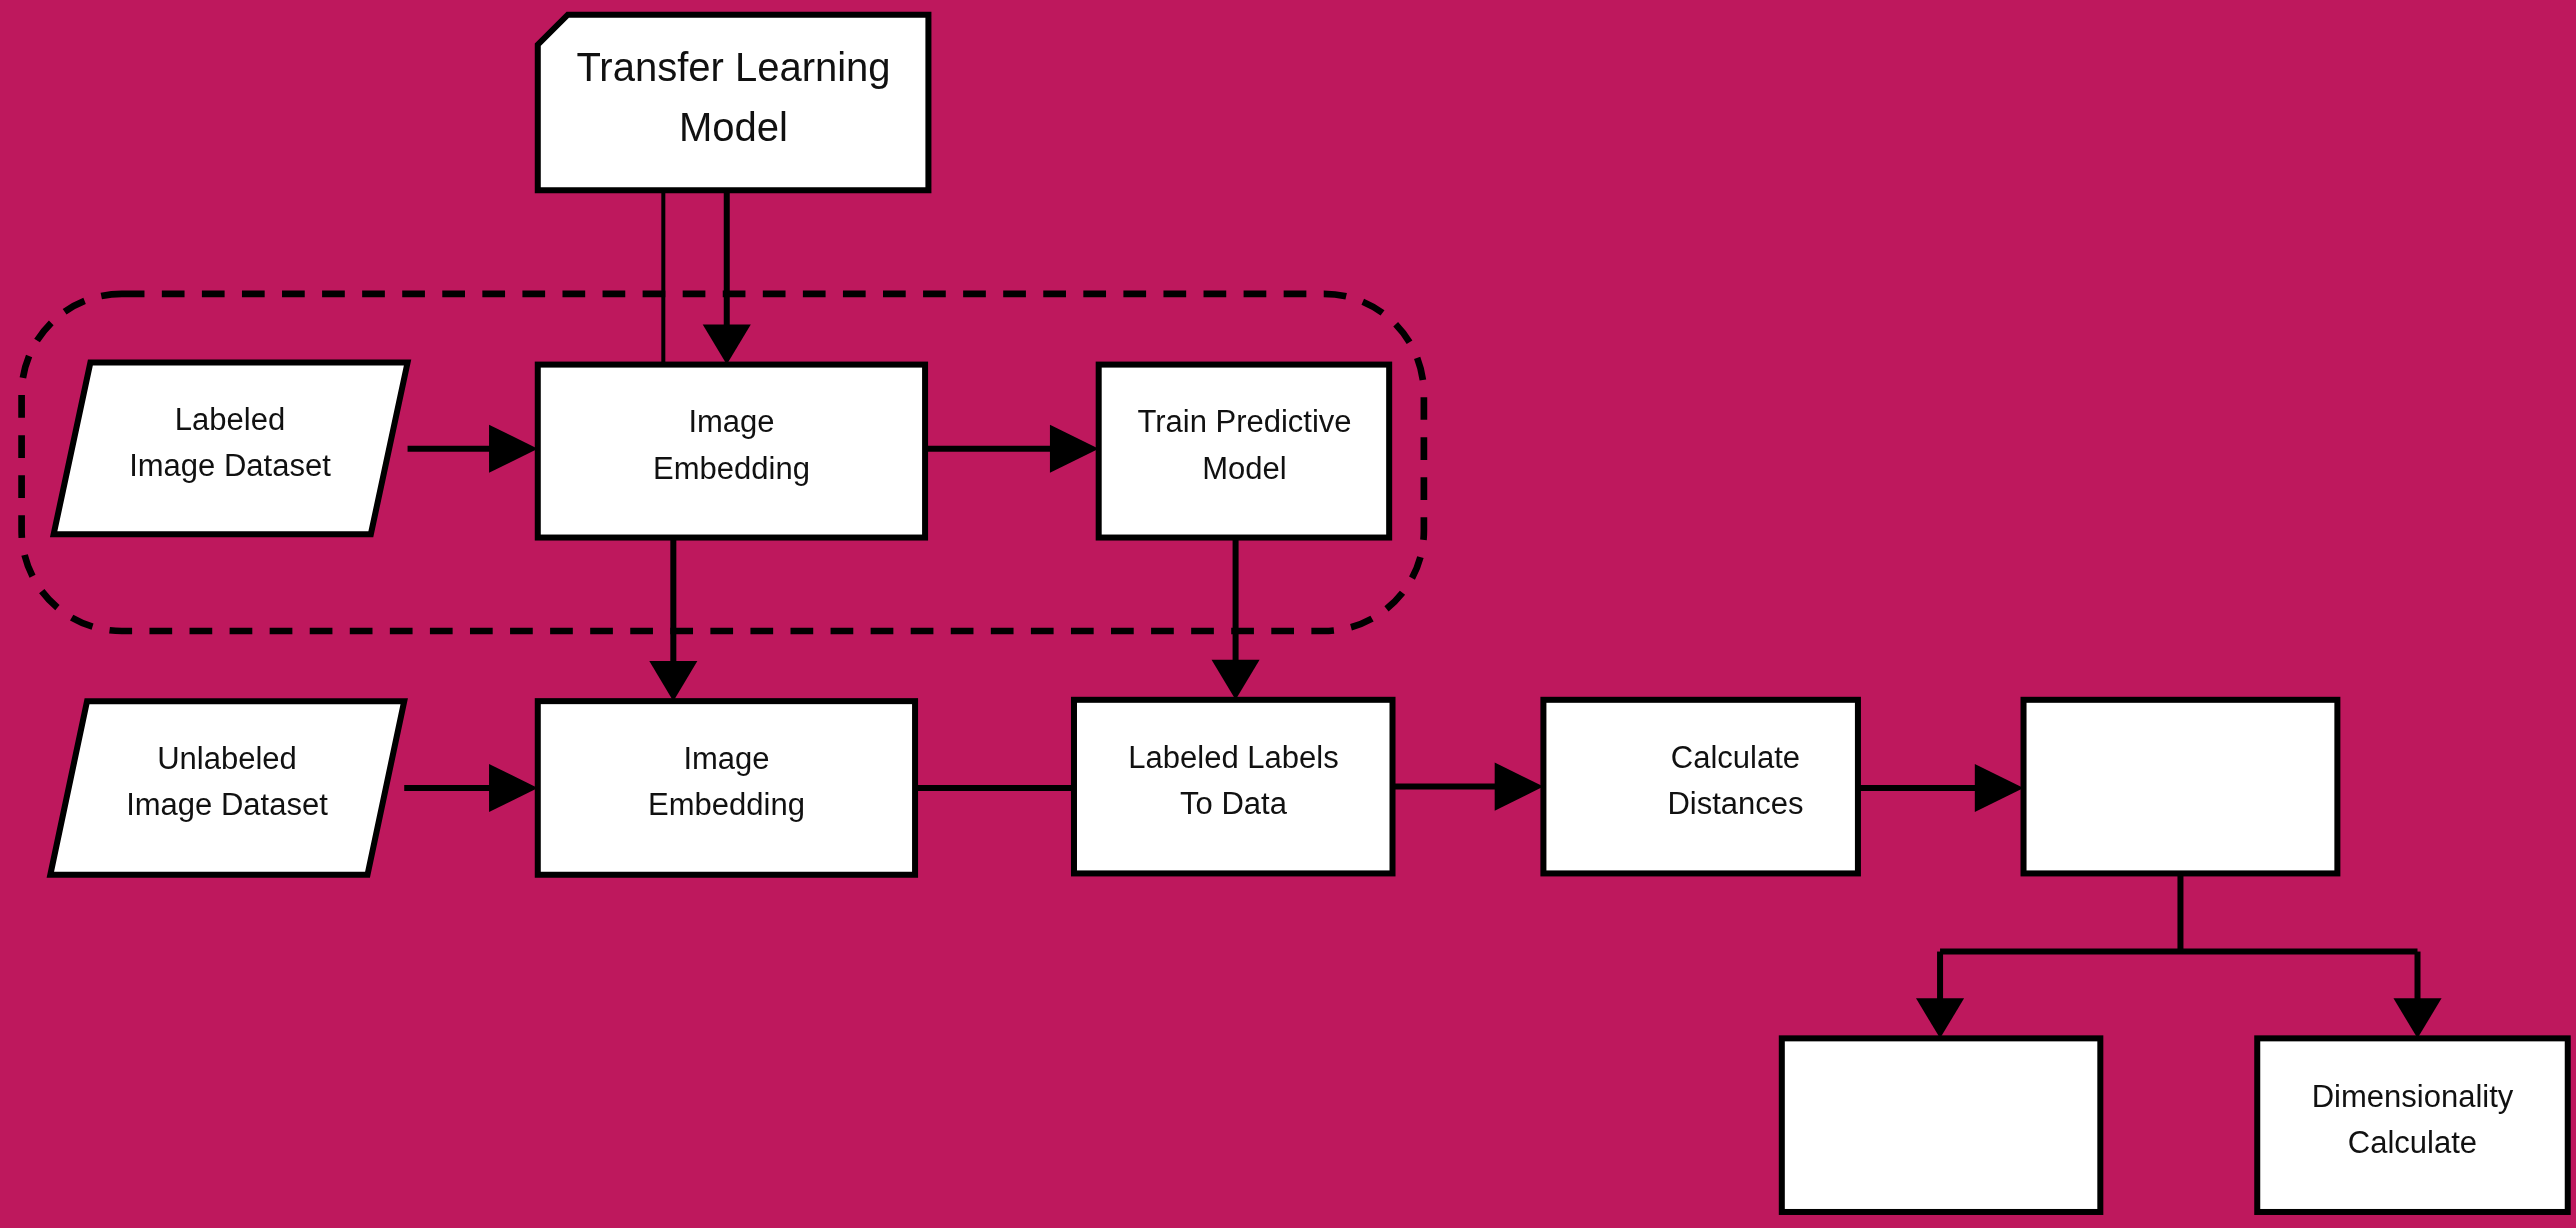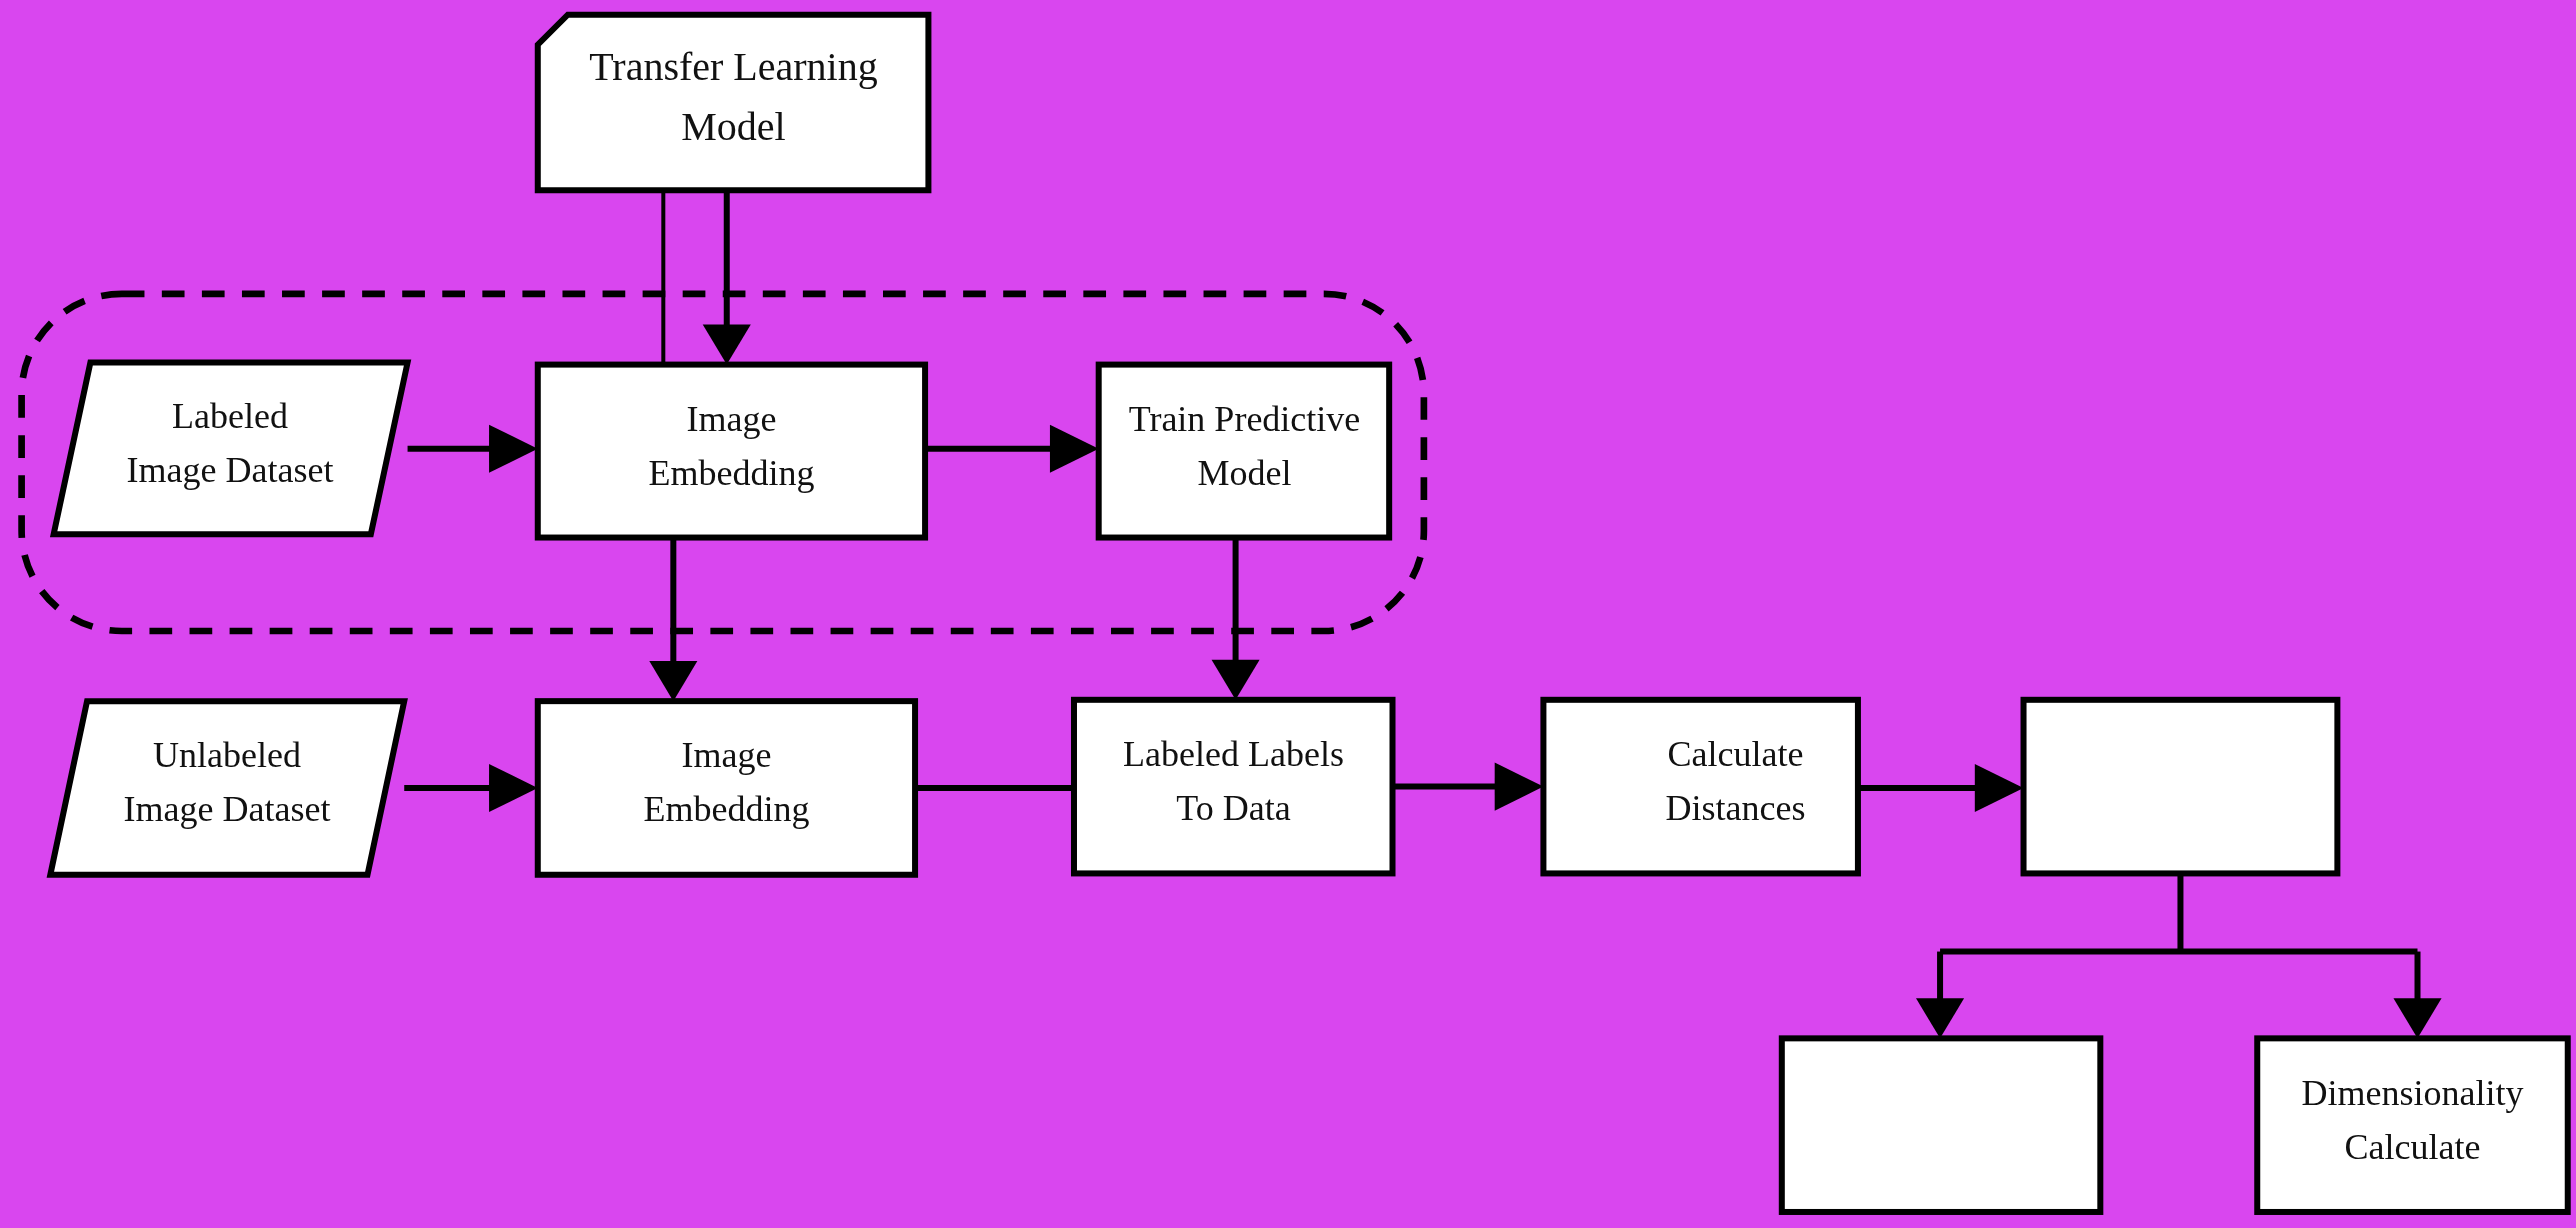--- a/index.html
+++ b/index.html
@@ -4,38 +4,38 @@
 <style>
   html, body {
     margin: 0;
     padding: 0;
     background: #ffffff;
   }
   .stage {
     position: relative;
     width: 2576px;
     height: 1228px;
-    background: #d946ef;
-    font-family: Liberation Serif, serif;
+    background: #be185d;
+    font-family: Liberation Sans, sans-serif;
     overflow: hidden;
   }
   .stage svg {
     position: absolute;
     left: 0;
     top: 0;
   }
   .node-label {
     position: absolute;
     display: flex;
     align-items: center;
     justify-content: center;
     text-align: center;
     white-space: pre-line;
     color: #111111;
-    font-size: 36px;
+    font-size: 31px;
     line-height: 1.5;
     padding-bottom: 12px;
     box-sizing: border-box;
     pointer-events: none;
   }
   .label-tlm       { left: 538px;  top: 14.7px;   width: 391px; height: 176px; font-size: 40px; }
   .label-labeled   { left: 63px;   top: 363px;  width: 334px; height: 172px; }
   .label-ie1       { left: 538px;  top: 365px;  width: 387px; height: 173px; }
   .label-tpm       { left: 1099px; top: 365px;  width: 291px; height: 173px; }
   .label-unlabeled { left: 60px;   top: 701px; width: 334px; height: 174px; }

